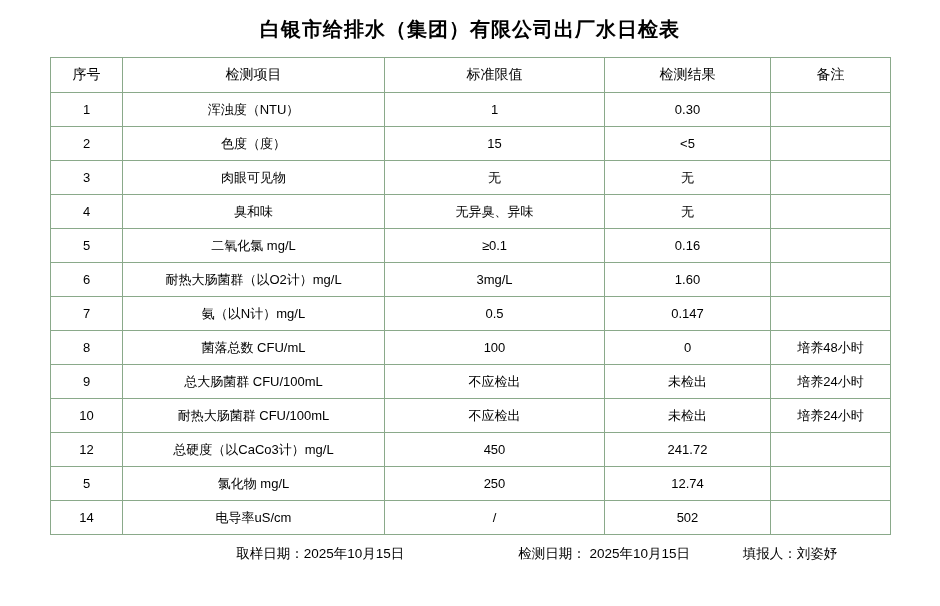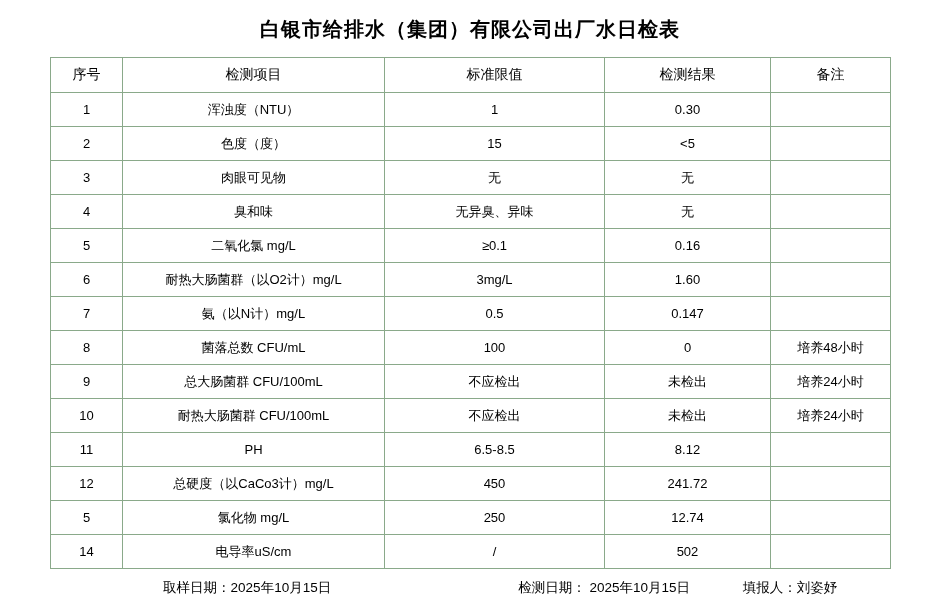--- a/index.html
+++ b/index.html
@@ -56,21 +56,21 @@
   .col-item { width: 262px; }
   .col-std { width: 220px; }
   .col-res { width: 166px; }
   .col-note { width: 120px; }
   .footer {
     padding: 10px 50px 0 50px;
     box-sizing: border-box;
     display: flex;
     font-size: 13.5px;
   }
-  .footer .f1 { width: 330px; text-align: center; padding-left: 40px;}
+  .footer .f1 { width: 330px; text-align: right; padding-left: 40px;}
   .footer .f2 { width: 300px; text-align: right; }
   .footer .f3 { width: 210px; text-align: center; }
 </style>
 </head>
 <body>
 
 <div class="page">
 
   <div class="title">白银市给排水（集团）有限公司出厂水日检表</div>
 
@@ -157,27 +157,20 @@
           <td>培养24小时</td>
         </tr>
         <tr>
           <td>10</td>
           <td>耐热大肠菌群 CFU/100mL</td>
           <td>不应检出</td>
           <td>未检出</td>
           <td>培养24小时</td>
         </tr>
         <tr>
-          <td>11</td>
-          <td>PH</td>
-          <td>6.5-8.5</td>
-          <td>8.12</td>
-          <td></td>
-        </tr>
-        <tr>
           <td>12</td>
           <td>总硬度（以CaCo3计）mg/L</td>
           <td>450</td>
           <td>241.72</td>
           <td></td>
         </tr>
         <tr>
           <td>5</td>
           <td>氯化物 mg/L</td>
           <td>250</td>

